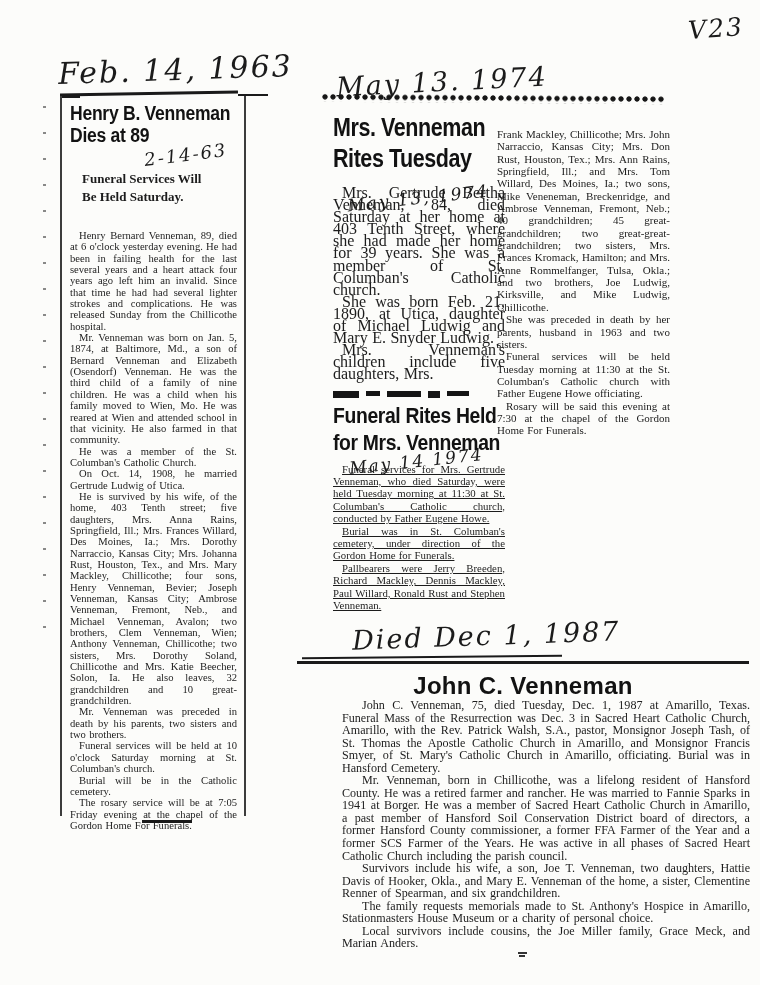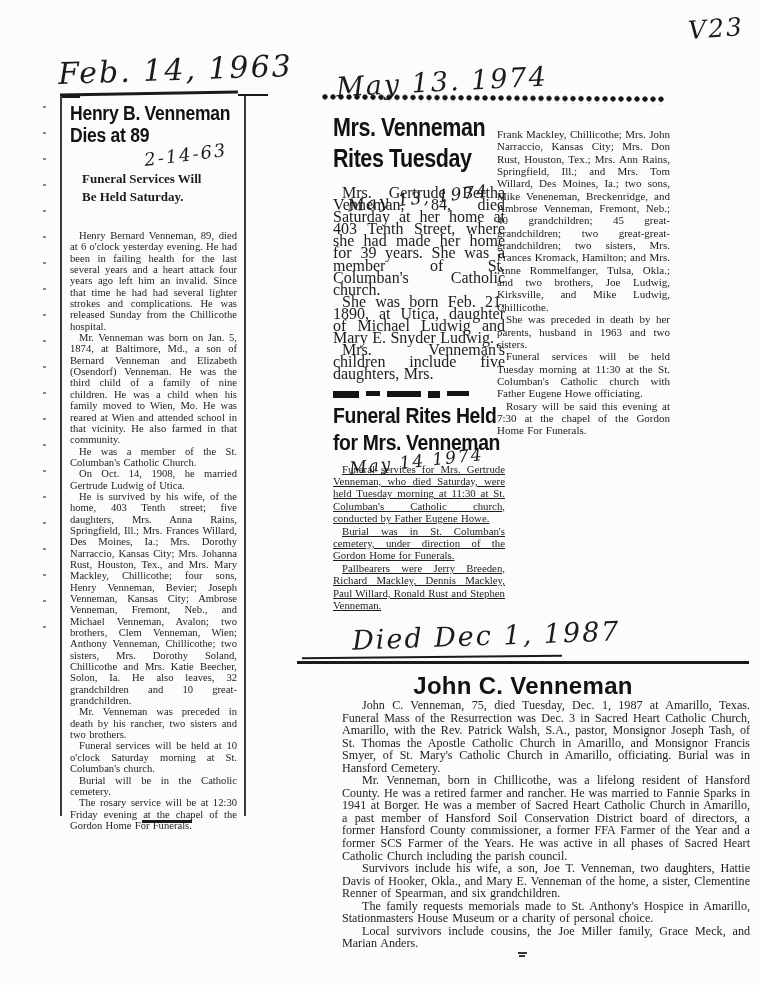--- a/index.html
+++ b/index.html
@@ -119,24 +119,24 @@
     <div class="subhead">
       <div>Funeral Services Will</div>
       <div>Be Held Saturday.</div>
     </div>
     <div class="body">
       <p>Henry Bernard Venneman, 89, died at 6 o'clock yesterday evening. He had been in failing health for the last several years and a heart attack four years ago left him an invalid. Since that time he had had several lighter strokes and complications. He was released Sunday from the Chillicothe hospital.</p>
       <p>Mr. Venneman was born on Jan. 5, 1874, at Baltimore, Md., a son of Bernard Venneman and Elizabeth (Osendorf) Venneman. He was the third child of a family of nine children. He was a child when his family moved to Wien, Mo. He was reared at Wien and attended school in that vicinity. He also farmed in that community.</p>
       <p>He was a member of the St. Columban's Catholic Church.</p>
       <p>On Oct. 14, 1908, he married Gertrude Ludwig of Utica.</p>
       <p>He is survived by his wife, of the home, 403 Tenth street; five daughters, Mrs. Anna Rains, Springfield, Ill.; Mrs. Frances Willard, Des Moines, Ia.; Mrs. Dorothy Narraccio, Kansas City; Mrs. Johanna Rust, Houston, Tex., and Mrs. Mary Mackley, Chillicothe; four sons, Henry Venneman, Bevier; Joseph Venneman, Kansas City; Ambrose Venneman, Fremont, Neb., and Michael Venneman, Avalon; two brothers, Clem Venneman, Wien; Anthony Venneman, Chillicothe; two sisters, Mrs. Dorothy Soland, Chillicothe and Mrs. Katie Beecher, Solon, Ia. He also leaves, 32 grandchildren and 10 great-grandchildren.</p>
-      <p>Mr. Venneman was preceded in death by his rancher, two sisters and two brothers.</p>
+      <p>Mr. Venneman was preceded in death by his parents, two sisters and two brothers.</p>
       <p>Funeral services will be held at 10 o'clock Saturday morning at St. Columban's church.</p>
       <p>Burial will be in the Catholic cemetery.</p>
-      <p>The rosary service will be at 12:30 Friday evening at the chapel of the Gordon Home For Funerals.</p>
+      <p>The rosary service will be at 7:05 Friday evening at the chapel of the Gordon Home For Funerals.</p>
     </div>
   </div>
 </div>
 
 <span class="hw hw-date-gertrude">May 13. 1974</span>
 <div class="wavy"></div>
 
 <div class="g-col1 np">
   <div class="headline">Mrs. Venneman</div>
   <div class="headline">Rites Tuesday</div>

